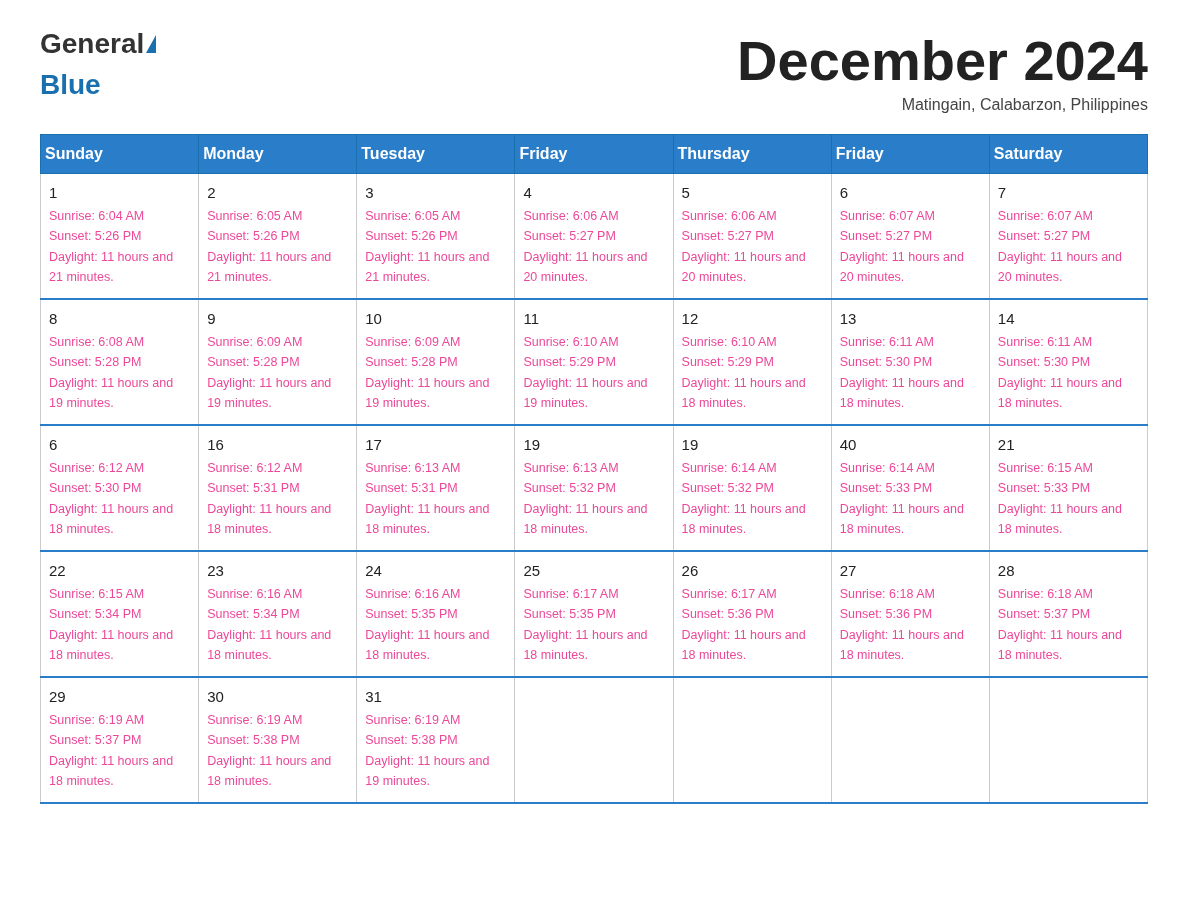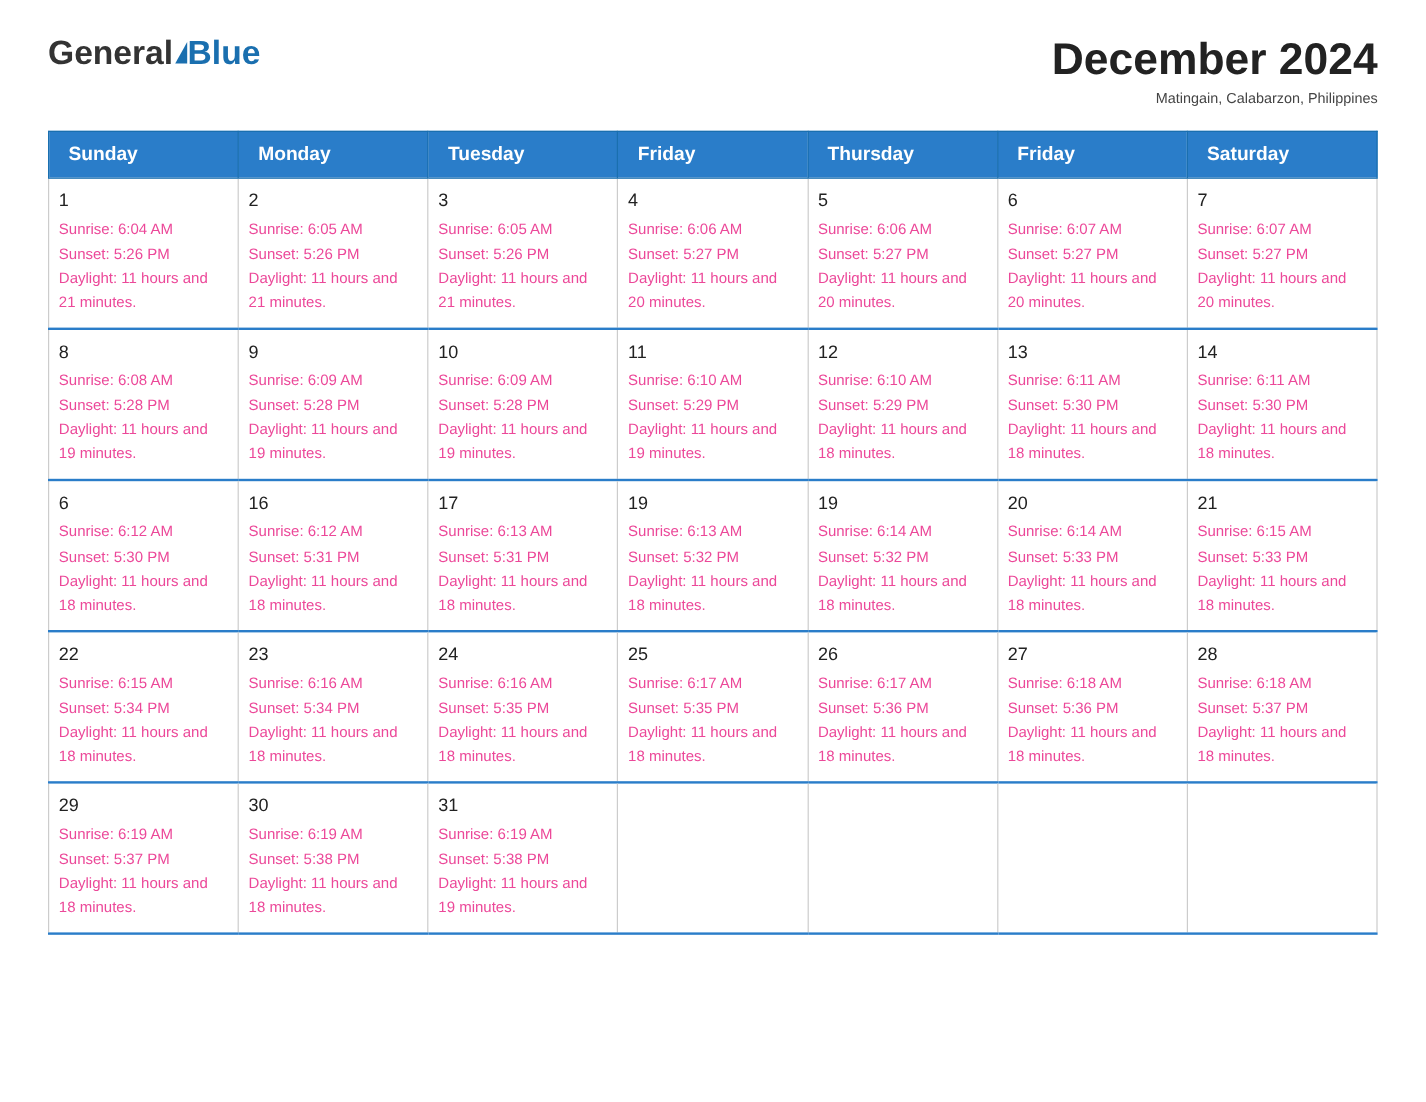--- a/index.html
+++ b/index.html
@@ -11,22 +11,23 @@
       min-height: 918px;
     }
     .header {
       display: flex;
       justify-content: space-between;
       align-items: flex-start;
       margin-bottom: 20px;
     }
     .logo {
       display: flex;
-      flex-direction: row;
+      flex-direction: column;
       align-items: flex-start;
+      gap: 13px;
     }
     .logo-general {
       font-size: 28px;
       font-weight: bold;
       color: #333;
       line-height: 1;
     }
     .logo-blue {
       font-size: 28px;
       font-weight: bold;
@@ -39,41 +40,41 @@
       height: 0;
       border-left: 10px solid transparent;
       border-bottom: 18px solid #1a6faf;
       margin-left: 2px;
       vertical-align: middle;
     }
     .title-block {
       text-align: right;
     }
     .month-title {
-      font-size: 37px;
+      font-size: 56px;
       font-weight: bold;
       color: #222;
       line-height: 1.1;
     }
     .location-title {
-      font-size: 12px;
+      font-size: 16px;
       color: #444;
       margin-top: 4px;
     }
     .calendar-table {
       width: 100%;
       border-collapse: collapse;
       border: 1px solid #aaa;
     }
     .calendar-table th {
       background-color: #2a7dc9;
       color: #fff;
       font-size: 16px;
       font-weight: bold;
-      padding: 10px 16px;
+      padding: 10px 4px;
       text-align: left;
       border: 1px solid #1a6faf;
     }
     .calendar-table td {
       vertical-align: top;
       padding: 8px 8px 10px 8px;
       border: 1px solid #ccc;
       width: 14.28%;
       min-height: 90px;
       font-size: 13px;
@@ -165,21 +166,21 @@
         <td><span class="day-number">6</span>
         <span class="day-info">Sunrise: 6:12 AM<br>Sunset: 5:30 PM<br>Daylight: 11 hours and 18 minutes.</span></td>
         <td><span class="day-number">16</span>
         <span class="day-info">Sunrise: 6:12 AM<br>Sunset: 5:31 PM<br>Daylight: 11 hours and 18 minutes.</span></td>
         <td><span class="day-number">17</span>
         <span class="day-info">Sunrise: 6:13 AM<br>Sunset: 5:31 PM<br>Daylight: 11 hours and 18 minutes.</span></td>
         <td><span class="day-number">19</span>
         <span class="day-info">Sunrise: 6:13 AM<br>Sunset: 5:32 PM<br>Daylight: 11 hours and 18 minutes.</span></td>
         <td><span class="day-number">19</span>
         <span class="day-info">Sunrise: 6:14 AM<br>Sunset: 5:32 PM<br>Daylight: 11 hours and 18 minutes.</span></td>
-        <td><span class="day-number">20</span>
+        <td><span class="day-number">40</span>
         <span class="day-info">Sunrise: 6:14 AM<br>Sunset: 5:33 PM<br>Daylight: 11 hours and 18 minutes.</span></td>
         <td><span class="day-number">21</span>
         <span class="day-info">Sunrise: 6:15 AM<br>Sunset: 5:33 PM<br>Daylight: 11 hours and 18 minutes.</span></td>
       </tr>
       <tr>
         <td><span class="day-number">22</span>
         <span class="day-info">Sunrise: 6:15 AM<br>Sunset: 5:34 PM<br>Daylight: 11 hours and 18 minutes.</span></td>
         <td><span class="day-number">23</span>
         <span class="day-info">Sunrise: 6:16 AM<br>Sunset: 5:34 PM<br>Daylight: 11 hours and 18 minutes.</span></td>
         <td><span class="day-number">24</span>

